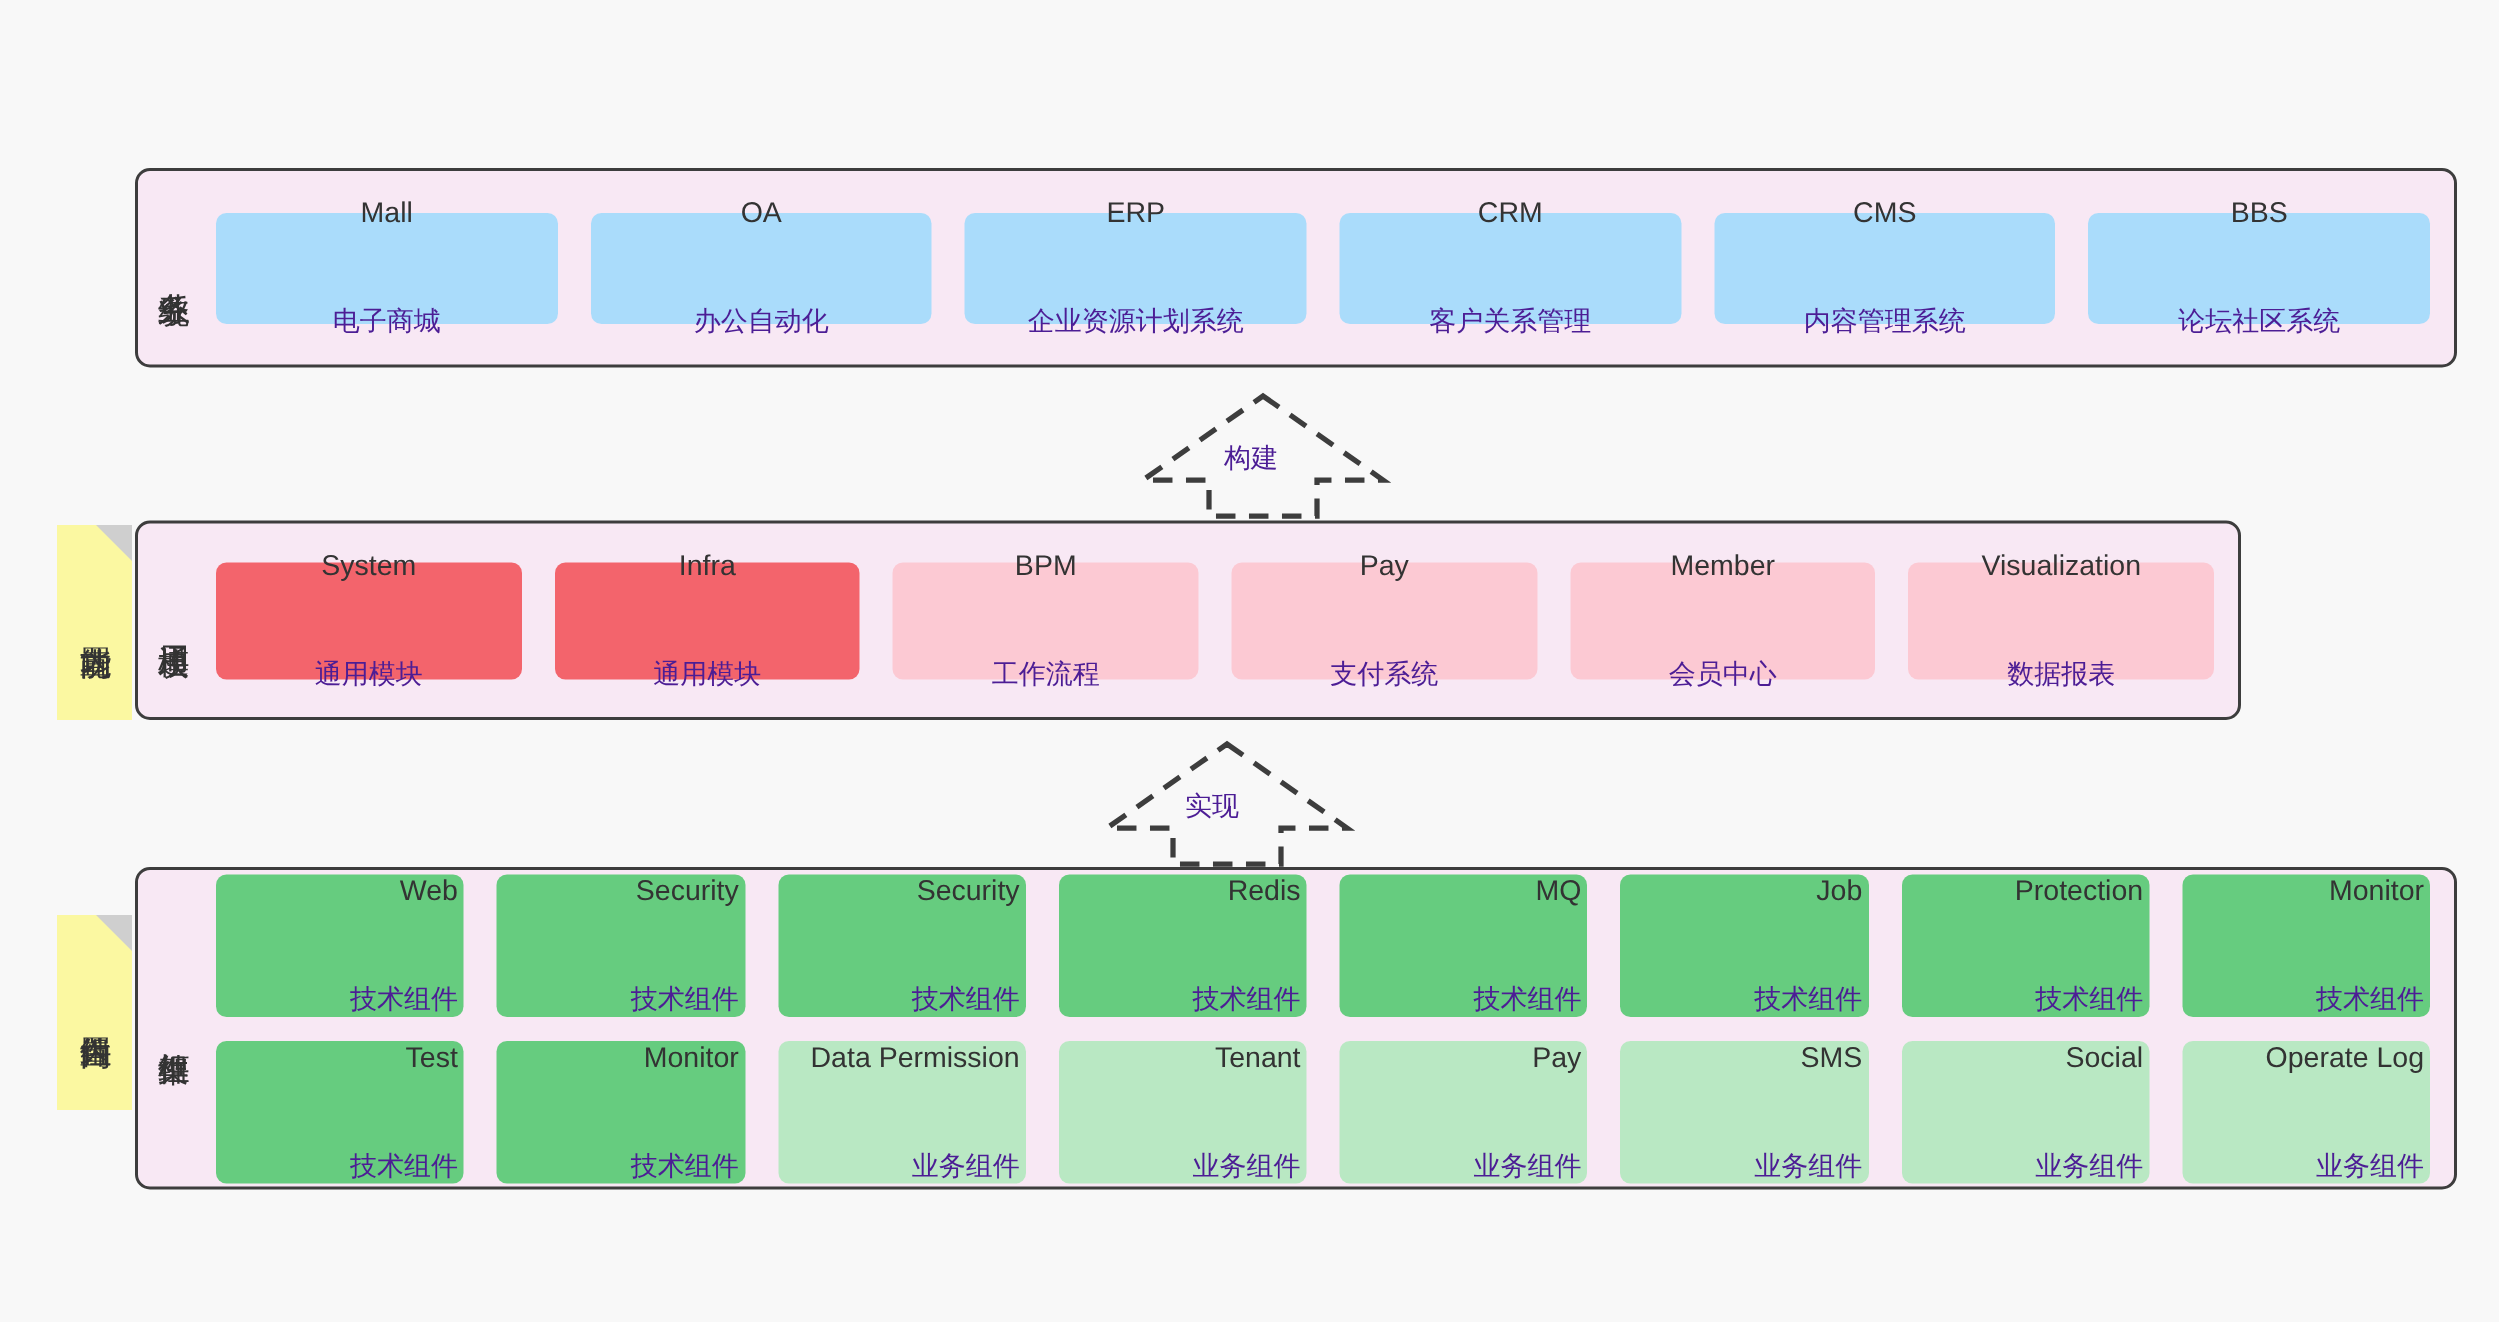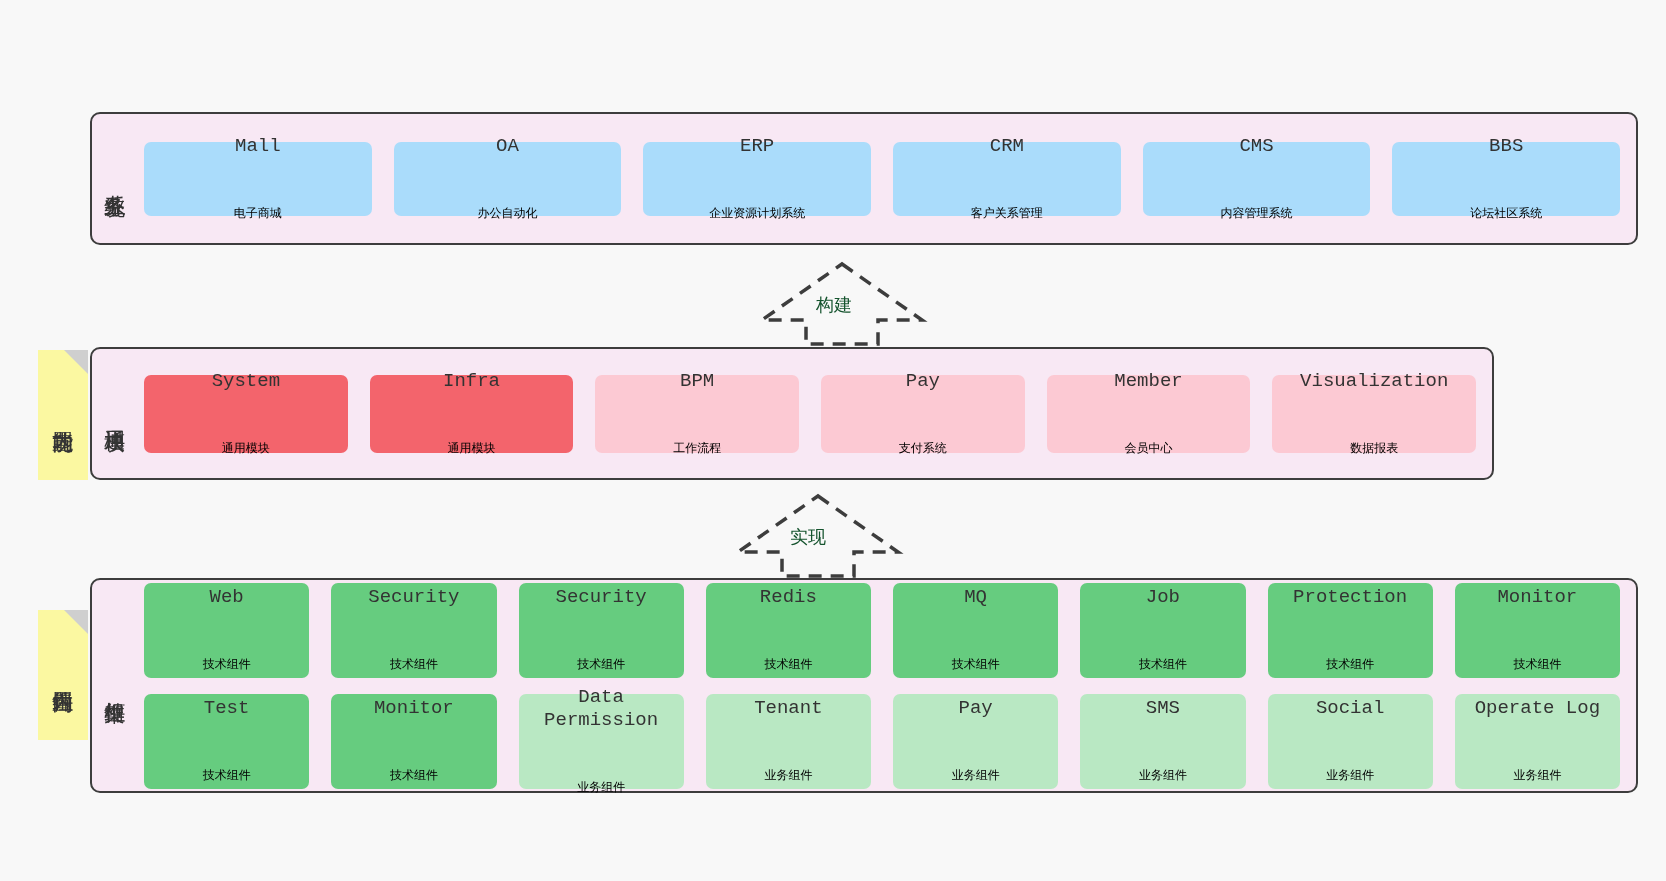--- a/index.html
+++ b/index.html
@@ -48,21 +48,20 @@
     padding: 4px 0;
   }
 
   .layer-body {
     flex: 1 1 auto;
     display: flex;
     flex-direction: column;
     justify-content: center;
     gap: 16px;
     padding: 0 16px 0 6px;
-    font-family: Liberation Mono, monospace;
   }
 
   .row {
     display: flex;
     gap: 22px;
     align-items: stretch;
   }
 
   
   .card {
@@ -75,39 +74,39 @@
     text-align: center;
     box-sizing: border-box;
     padding: 6px 4px;
     line-height: 1.26;
   }
   .card .t1 {
     font-size: 19px;
     color: #333333;
   }
   .card .t2 {
-    font-size: 12px;
-    color: #000000;
+    font-size: 18px;
+    color: #4c1d95;
     margin-top: 48px;
   }
 
   .c-blue      { background: #aadcfb; }
   .c-red       { background: #f3646c; }
   .c-pink      { background: #fcc9d3; }
   .c-green     { background: #66cc7f; }
   .c-lightgreen{ background: #b9e8c3; }
 
   
   #layer-business   { left: 90px;  top: 112px; width: 1548px; height: 133px; }
   #layer-modules    { left: 90px;  top: 347px; width: 1404px; height: 133px; }
   #layer-framework  { left: 90px;  top: 578px; width: 1548px; height: 215px; }
 
   #layer-business  .card { height: 74px; }
   #layer-modules   .card { height: 78px; }
-  #layer-framework .card { height: 95px; }
+  #layer-framework .card { height: 95px; align-items: flex-end; }
 
   
   .sticky {
     position: absolute;
     width: 50px;
     background: #fbf8a1;
     display: flex;
     align-items: center;
     justify-content: center;
     font-size: 21px;
@@ -132,21 +131,21 @@
   #sticky-framework { left: 38px; top: 610px; height: 130px; }
 
   
   .arrow-group {
     position: absolute;
   }
   .arrow-group svg { display: block; }
   .arrow-label {
     position: absolute;
     font-size: 18px;
-    color: #14532d;
+    color: #4c1d95;
     white-space: nowrap;
     background: transparent;
   }
   #arrow-build { left: 756px; top: 258px; width: 172px; height: 88px; }
   #arrow-build .arrow-label { left: 60px; top: 35px; }
   #arrow-impl  { left: 732px; top: 490px; width: 172px; height: 88px; }
   #arrow-impl  .arrow-label { left: 58px; top: 35px; }
 </style>
 </head>
 <body>

